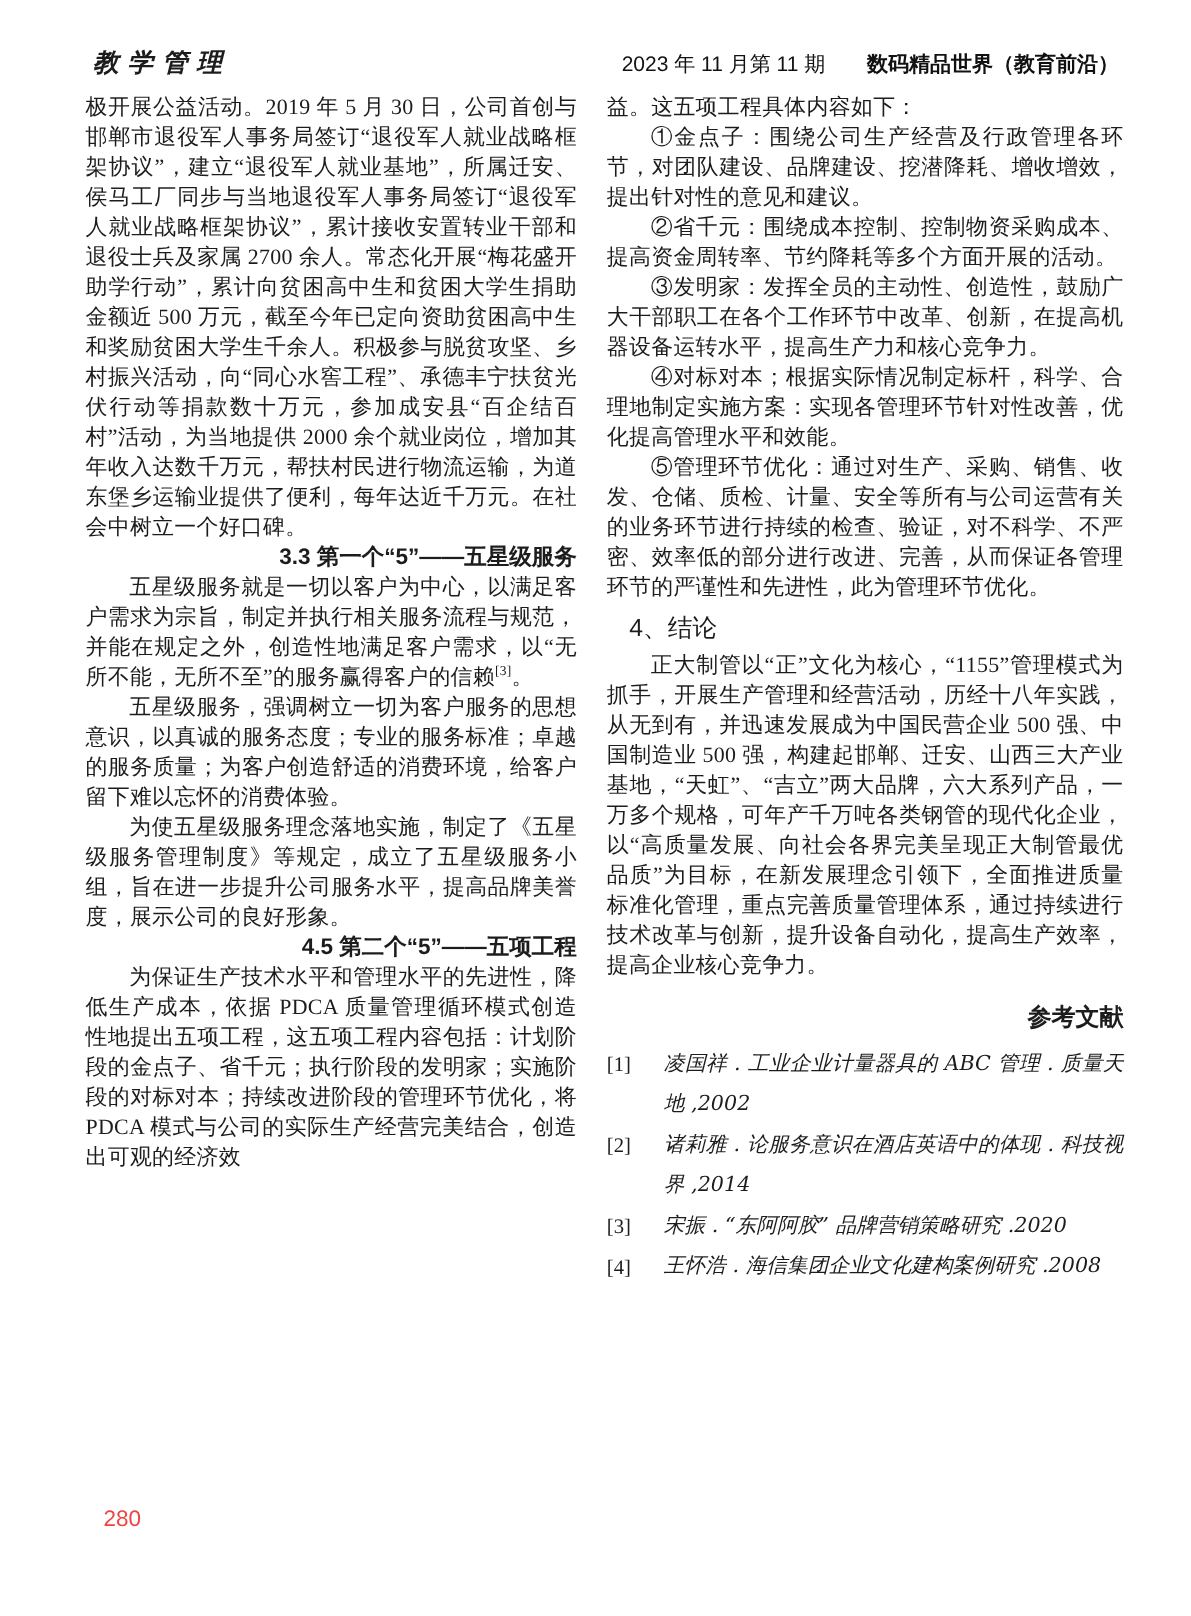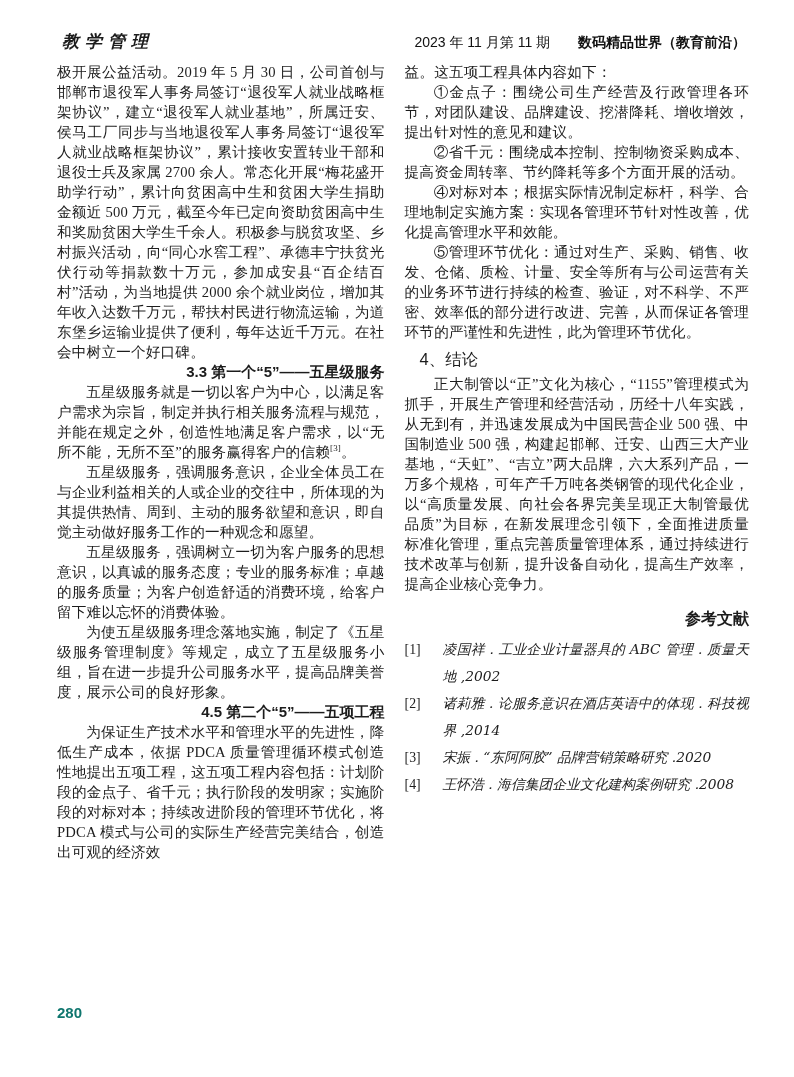--- a/index.html
+++ b/index.html
@@ -50,51 +50,51 @@
     font-weight:bold; font-size:16px; line-height:22px; text-align:right;
     margin:14px 0 6px 0;
   }
   .ref {
     display:flex; font-size:13.8px; line-height:27px; text-align:justify;
   }
   .ref .ref-label { flex:none; width:38px; font-style:normal; }
   .ref .ref-text { flex:1; font-style:italic;
     font-family:"DejaVu Serif","Liberation Serif",serif; }
   .page-number {
-    position:absolute; left:57px; top:1004px;
+    position:absolute; left:69px; top:1004px;
     font-family:"Liberation Sans","DejaVu Sans",sans-serif;
-    font-weight:bold; font-size:15px; color:#0f766e;
+    font-weight:normal; font-size:15px; color:#ef4444;
   }
 </style>
 </head>
 <body>
 
 <div class="page-header">
   <div class="header-left">教学管理</div>
   <div class="header-right">
     <span class="issue">2023 年 11 月第 11 期</span>
     <span class="journal">数码精品世界（教育前沿）</span>
   </div>
 </div>
 
 <div class="content">
   <div class="col col-left" id="left-col">
       <p class="para">极开展公益活动。2019 年 5 月 30 日，公司首创与邯郸市退役军人事务局签订“退役军人就业战略框架协议”，建立“退役军人就业基地”，所属迁安、侯马工厂同步与当地退役军人事务局签订“退役军人就业战略框架协议”，累计接收安置转业干部和退役士兵及家属 2700 余人。常态化开展“梅花盛开助学行动”，累计向贫困高中生和贫困大学生捐助金额近 500 万元，截至今年已定向资助贫困高中生和奖励贫困大学生千余人。积极参与脱贫攻坚、乡村振兴活动，向“同心水窖工程”、承德丰宁扶贫光伏行动等捐款数十万元，参加成安县“百企结百村”活动，为当地提供 2000 余个就业岗位，增加其年收入达数千万元，帮扶村民进行物流运输，为道东堡乡运输业提供了便利，每年达近千万元。在社会中树立一个好口碑。</p>
       <h3 class="sec-heading">3.3 第一个“5”——五星级服务</h3>
       <p class="para indent">五星级服务就是一切以客户为中心，以满足客户需求为宗旨，制定并执行相关服务流程与规范，并能在规定之外，创造性地满足客户需求，以“无所不能，无所不至”的服务赢得客户的信赖<sup>[3]</sup>。</p>
-      <p class="para indent">五星级服务，强调服务意识，企业全体员工在与企业利益相关的人或企业的交往中，所体现的为其提供热情、周到、主动的服务欲望和意识，即自觉主动做好服务工作的一种观念和愿望。</p>
       <p class="para indent">五星级服务，强调树立一切为客户服务的思想意识，以真诚的服务态度；专业的服务标准；卓越的服务质量；为客户创造舒适的消费环境，给客户留下难以忘怀的消费体验。</p>
       <p class="para indent">为使五星级服务理念落地实施，制定了《五星级服务管理制度》等规定，成立了五星级服务小组，旨在进一步提升公司服务水平，提高品牌美誉度，展示公司的良好形象。</p>
       <h3 class="sec-heading">4.5 第二个“5”——五项工程</h3>
       <p class="para indent">为保证生产技术水平和管理水平的先进性，降低生产成本，依据 PDCA 质量管理循环模式创造性地提出五项工程，这五项工程内容包括：计划阶段的金点子、省千元；执行阶段的发明家；实施阶段的对标对本；持续改进阶段的管理环节优化，将 PDCA 模式与公司的实际生产经营完美结合，创造出可观的经济效</p>
     </div>
   <div class="col col-right" id="right-col">
       <p class="para">益。这五项工程具体内容如下：</p>
       <p class="para indent">①金点子：围绕公司生产经营及行政管理各环节，对团队建设、品牌建设、挖潜降耗、增收增效，提出针对性的意见和建议。</p>
       <p class="para indent">②省千元：围绕成本控制、控制物资采购成本、提高资金周转率、节约降耗等多个方面开展的活动。</p>
+      <p class="para indent">③发明家：发挥全员的主动性、创造性，鼓励广大干部职工在各个工作环节中改革、创新，在提高机器设备运转水平，提高生产力和核心竞争力。</p>
       <p class="para indent">④对标对本；根据实际情况制定标杆，科学、合理地制定实施方案：实现各管理环节针对性改善，优化提高管理水平和效能。</p>
       <p class="para indent">⑤管理环节优化：通过对生产、采购、销售、收发、仓储、质检、计量、安全等所有与公司运营有关的业务环节进行持续的检查、验证，对不科学、不严密、效率低的部分进行改进、完善，从而保证各管理环节的严谨性和先进性，此为管理环节优化。</p>
       <h2 class="big-heading">4、结论</h2>
       <p class="para indent">正大制管以“正”文化为核心，“1155”管理模式为抓手，开展生产管理和经营活动，历经十八年实践，从无到有，并迅速发展成为中国民营企业 500 强、中国制造业 500 强，构建起邯郸、迁安、山西三大产业基地，“天虹”、“吉立”两大品牌，六大系列产品，一万多个规格，可年产千万吨各类钢管的现代化企业，以“高质量发展、向社会各界完美呈现正大制管最优品质”为目标，在新发展理念引领下，全面推进质量标准化管理，重点完善质量管理体系，通过持续进行技术改革与创新，提升设备自动化，提高生产效率，提高企业核心竞争力。</p>
       <h2 class="refs-heading">参考文献</h2>
       <p class="ref">
         <span class="ref-label">[1]</span>
         <span class="ref-text">凌国祥 . 工业企业计量器具的 ABC 管理 . 质量天地 ,2002</span>
       </p>
       <p class="ref">

